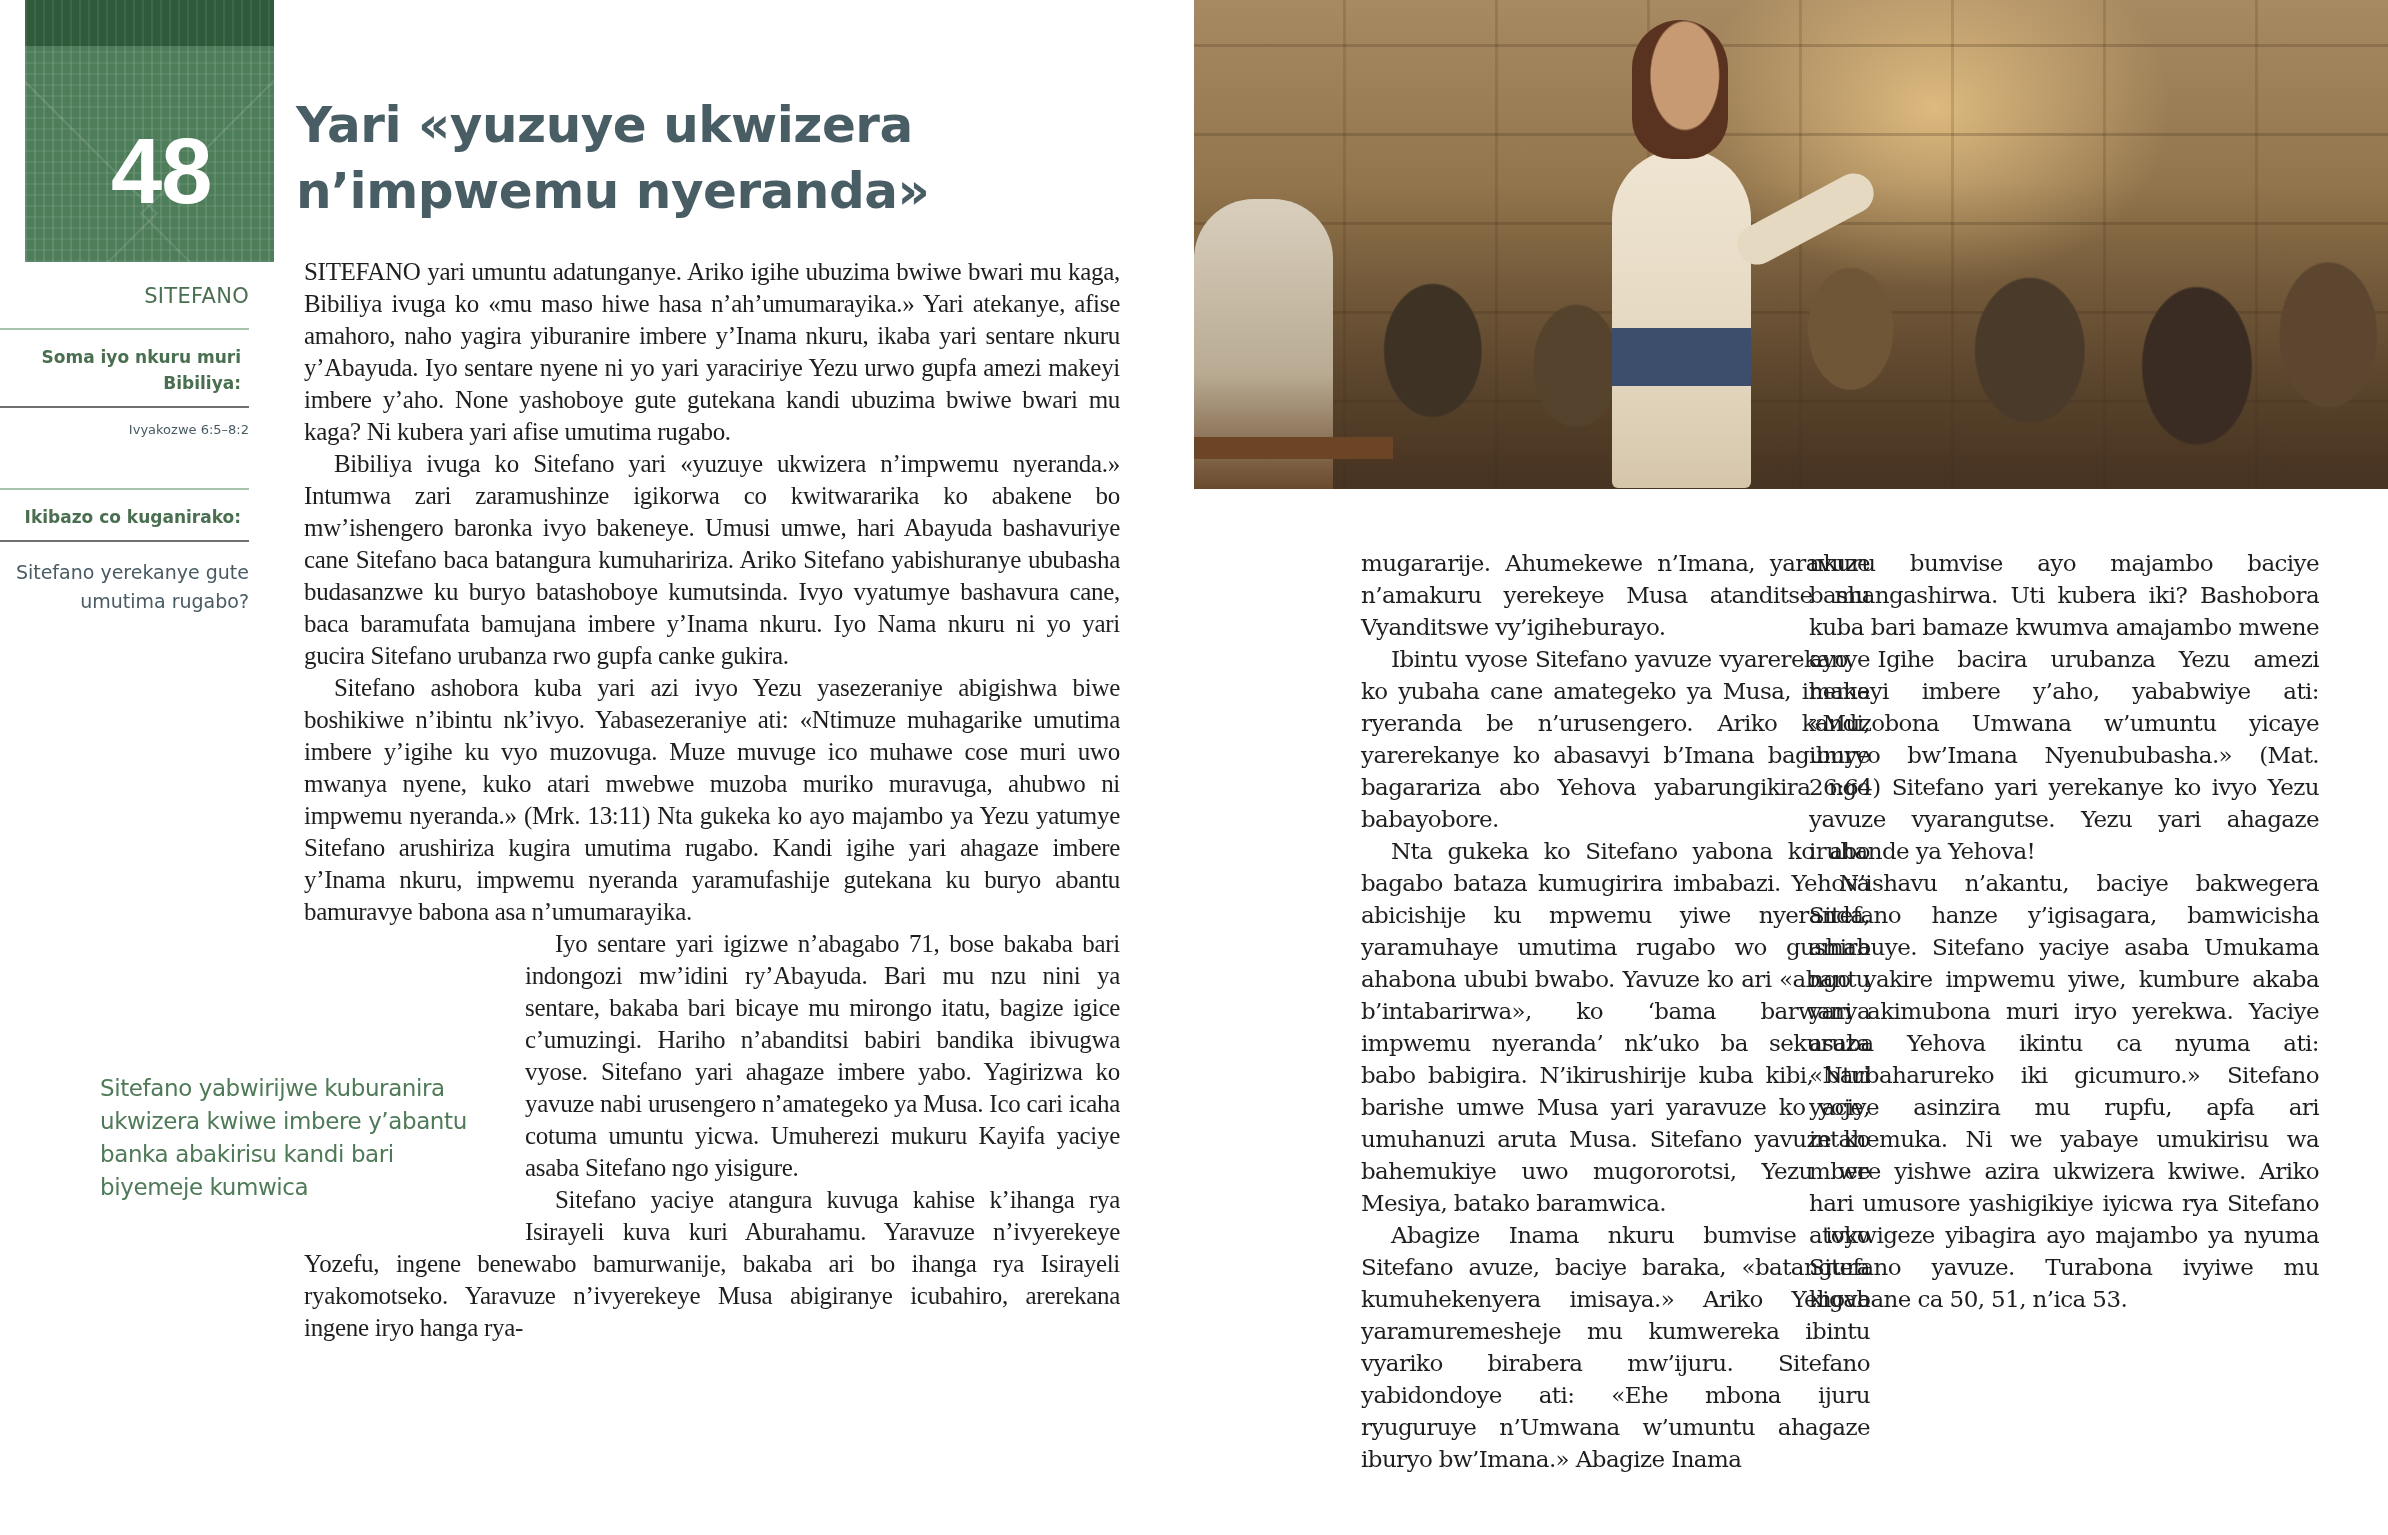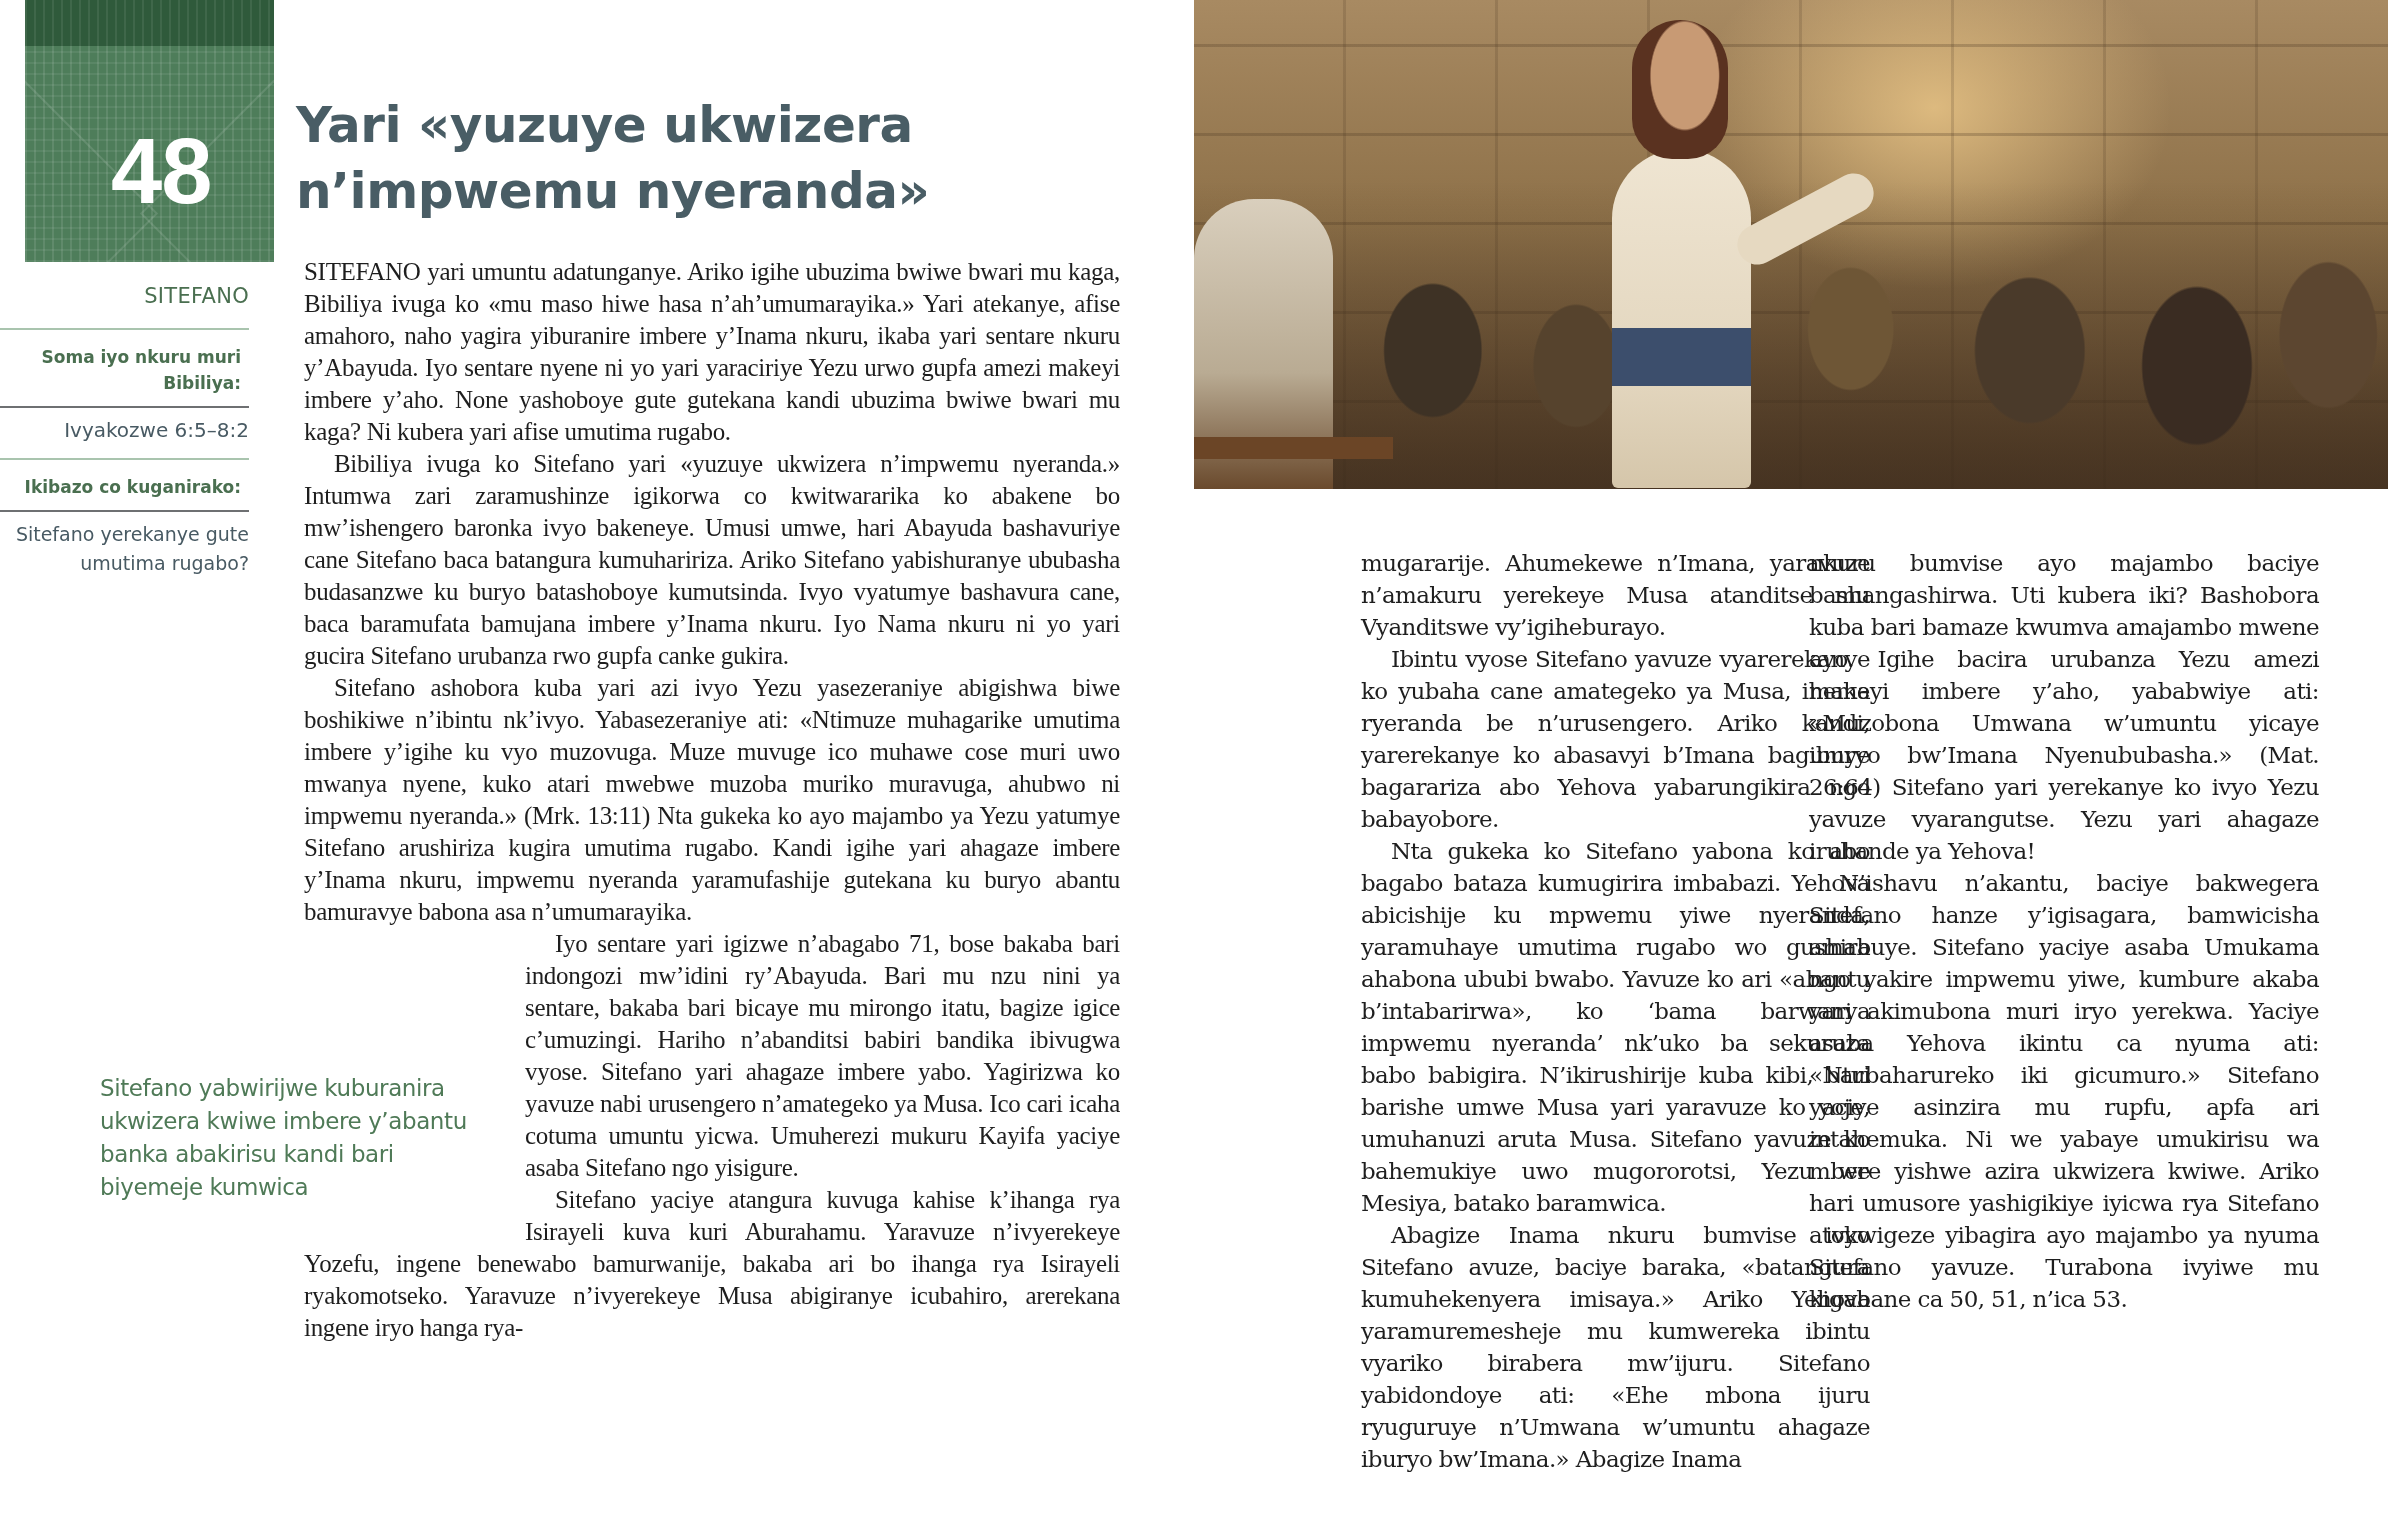--- a/index.html
+++ b/index.html
@@ -39,22 +39,22 @@
   }
 
   
   .sidebar { position: absolute; left: 0; top: 284px; width: 249px; text-align: right;
     font-family: "DejaVu Sans", sans-serif; }
   .sidebar .name { font-weight: normal; color: #4a6f50; font-size: 21px; padding-bottom: 20px; letter-spacing: 0.3px; }
   .sidebar .rule { height: 2px; width: 100%; }
   .rule.green { background: #a9c4ae; }
   .rule.dark { background: #6e7072; }
   .sidebar .label { color: #4a6f50; font-weight: bold; font-size: 17px; line-height: 26px; padding: 14px 8px 10px; }
-  .sidebar .value { color: #485a63; font-size: 20px; line-height: 28px; padding: 8px 0 14px; }
-  .sidebar .question { color: #485a63; font-size: 19px; line-height: 29px; padding: 8px 0 0; text-align: right; }
+  .sidebar .value { color: #485a63; font-size: 13px; line-height: 28px; padding: 8px 0 44px; }
+  .sidebar .question { color: #485a63; font-size: 19px; line-height: 29px; padding: 16px 0 0; text-align: right; }
 
   
   .pull-quote {
     position: absolute; left: 100px; top: 1072px; width: 398px;
     font-family: "DejaVu Sans", sans-serif; color: #4f7a57;
     font-size: 23px; line-height: 33px; letter-spacing: -0.4px;
   }
 
   
   .body-col p {

